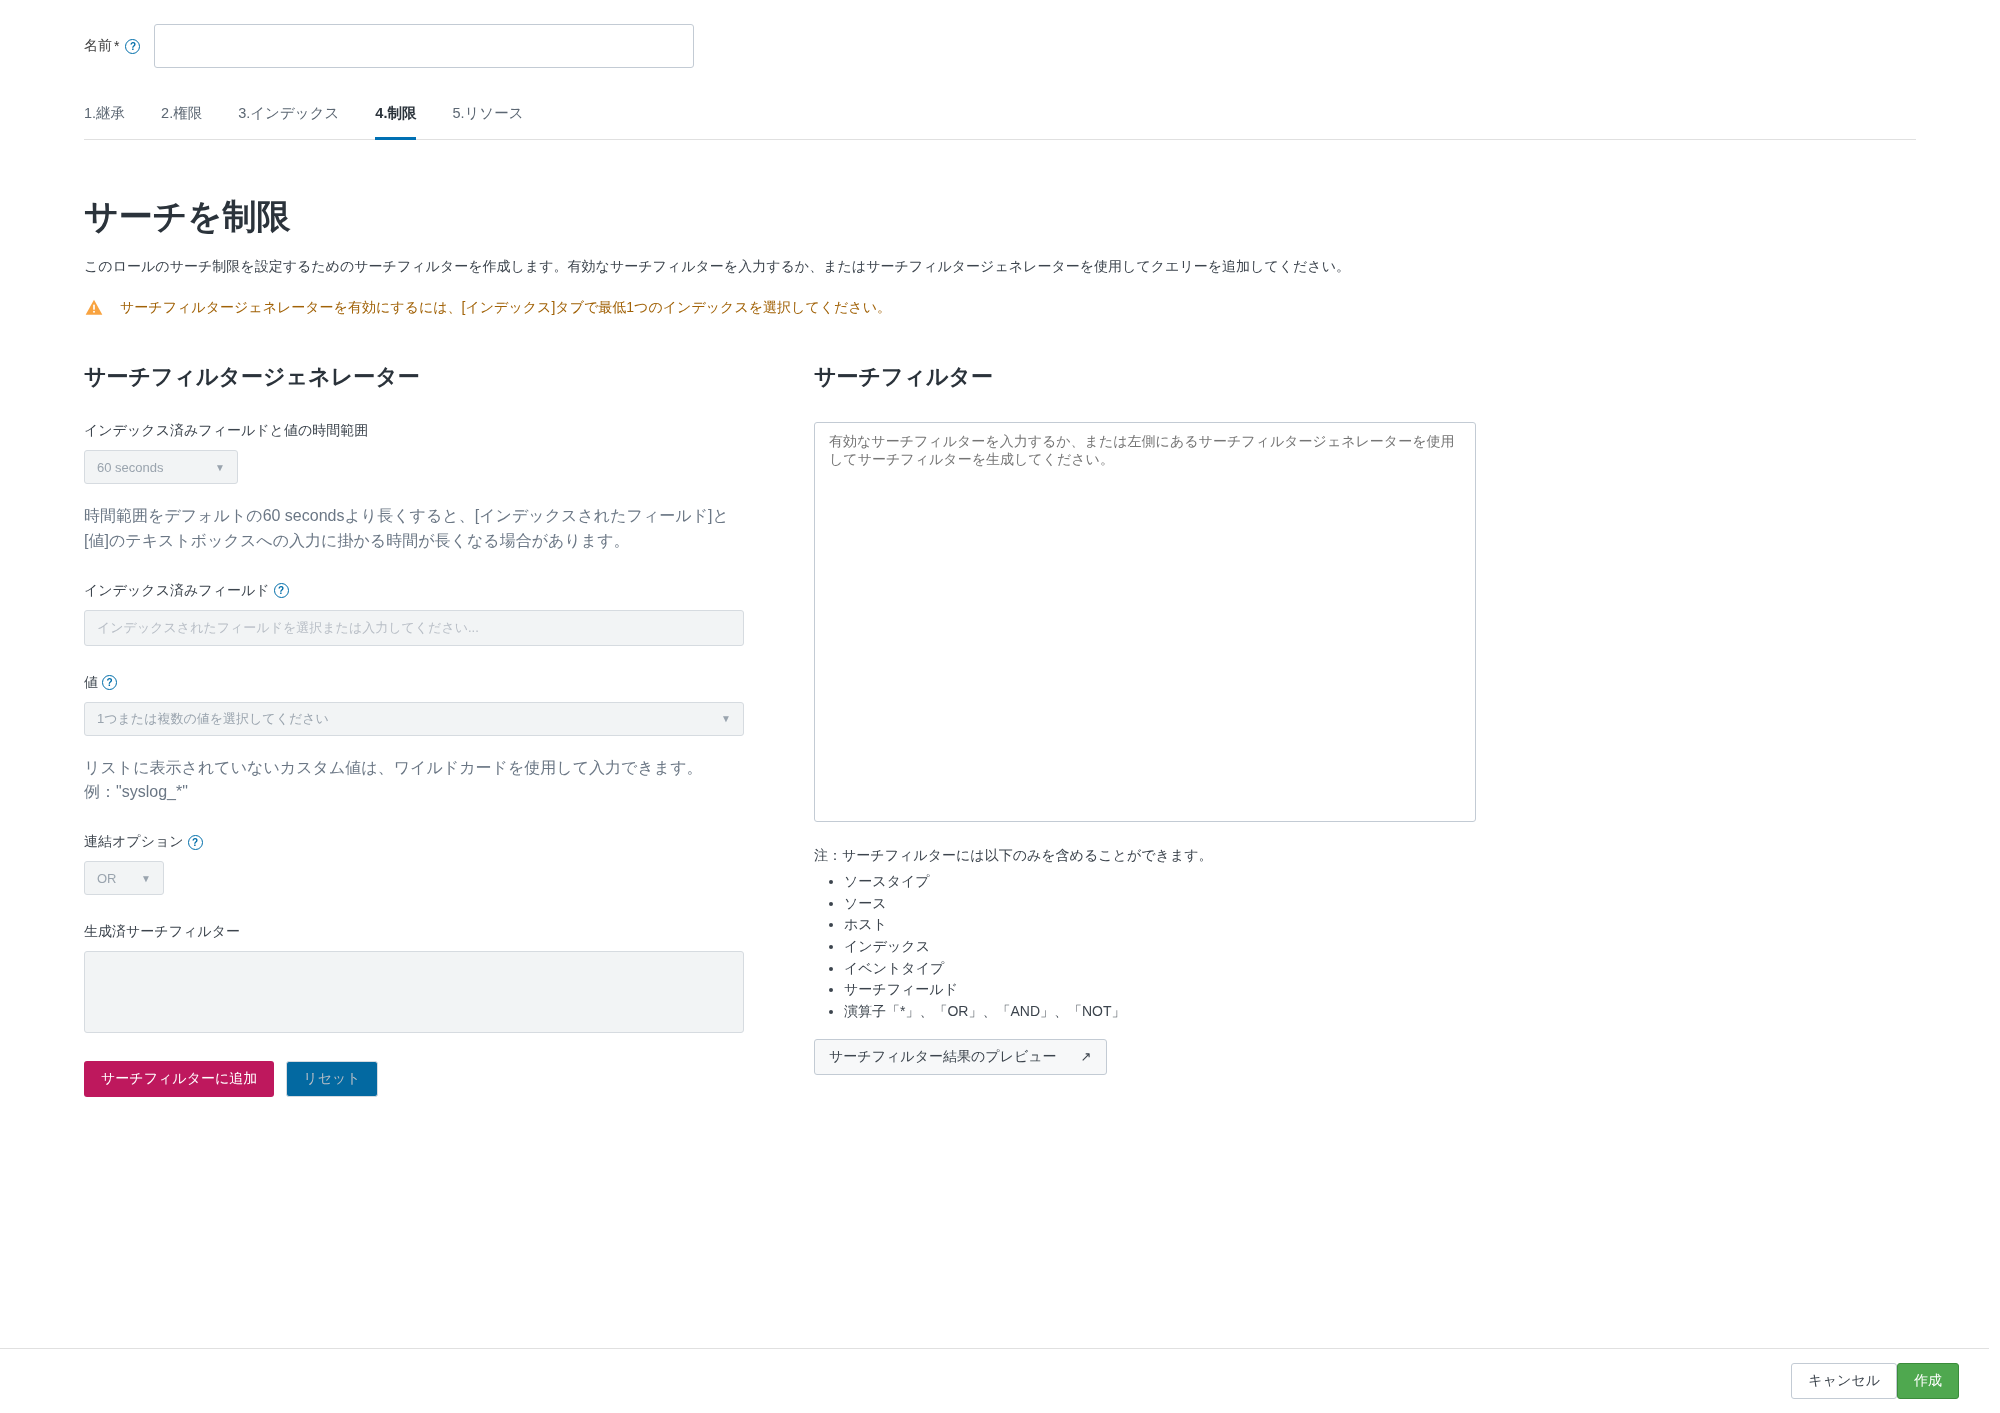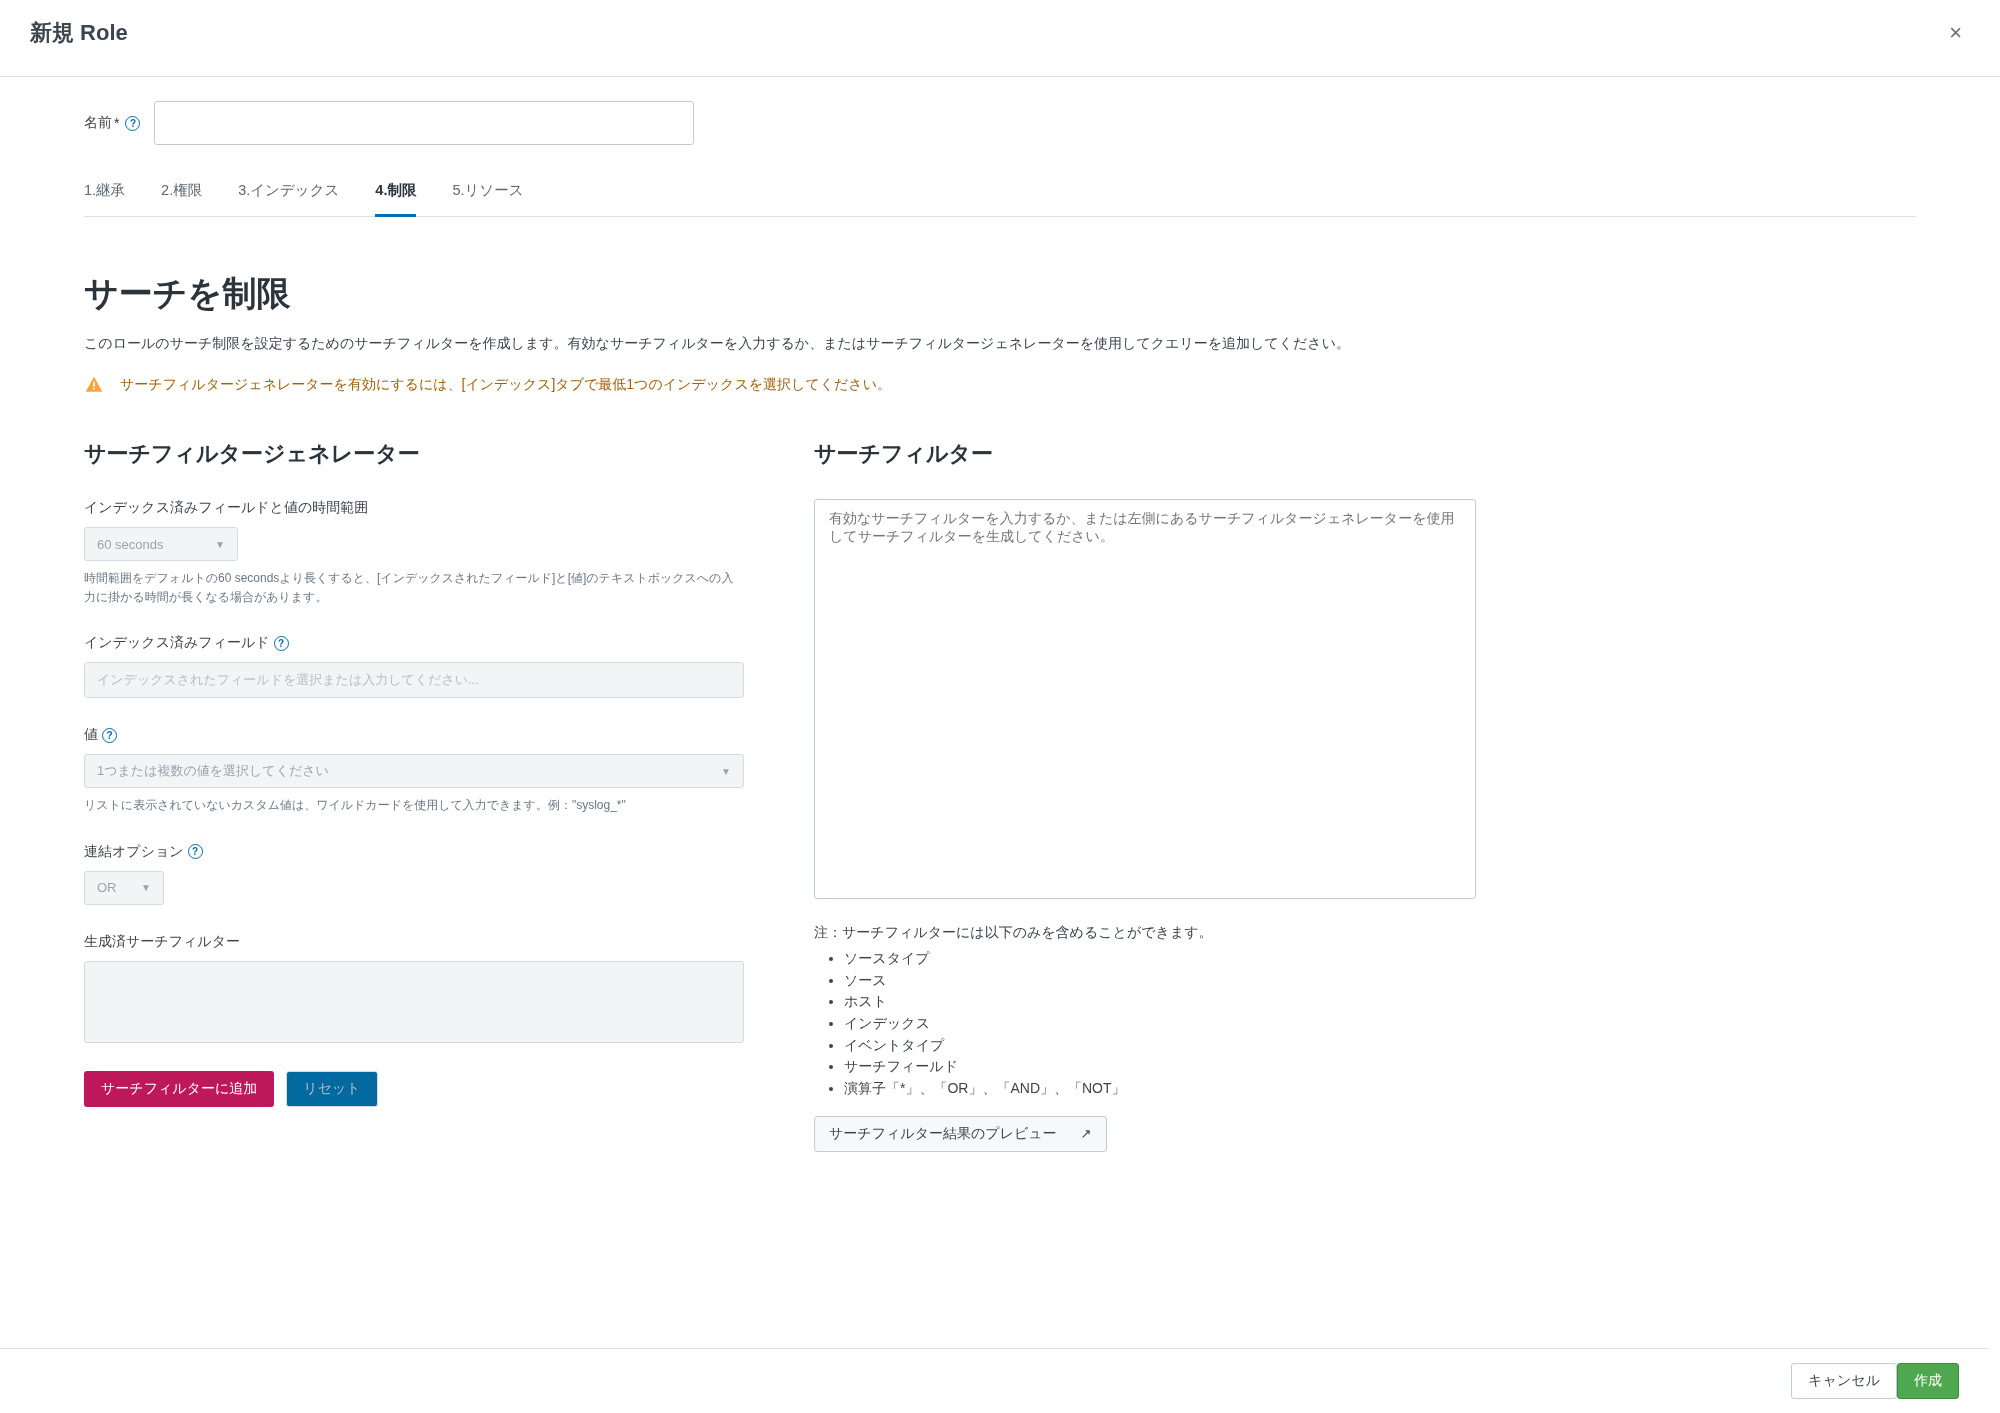--- a/index.html
+++ b/index.html
@@ -23,21 +23,21 @@
   .warning-row { display:flex; align-items:center; gap:16px; font-size:14px; color:#a16207; margin-bottom:44px;}
   .warn-icon svg { width:20px; height:20px; display:block; }
   .columns { display:flex; gap:70px; }
   .col { flex:0 0 660px; }
   .col-right { flex:0 0 662px; }
   h2.sub { font-size:22px; font-weight:700; color:#2b333b; margin-bottom:30px;}
   .field-label { font-size:14px; color:#3c444d; margin-bottom:10px; display:flex; align-items:center;}
   .select-like { border:1px solid #d6dbe0; background:#f2f4f5; color:#9aa4ae; font-size:13px; height:34px; border-radius:3px; display:flex; align-items:center; padding:0 12px; justify-content:space-between; width:154px; cursor:not-allowed;}
   .select-like.wide { width:100%; }
   .select-like .caret { font-size:10px; color:#9aa4ae;}
-  .hint { font-size:12px; color:#6b7785; margin-top:8px; line-height:1.55;}
+  .hint { font-size:16px; color:#6b7785; margin-top:20px; line-height:1.55;}
   .field-block { margin-bottom:28px; }
   .text-input-dis { border:1px solid #d6dbe0; background:#f2f4f5; color:#b8bec6; font-size:13px; height:36px; border-radius:3px; padding:0 12px; width:100%; display:flex; align-items:center; cursor:not-allowed;}
   .or-select { width:80px; }
   .gen-area { border:1px solid #d6dbe0; background:#f2f4f5; height:82px; border-radius:3px; width:100%; margin-top:8px; cursor:not-allowed;}
   .btn-row { display:flex; gap:12px; margin-top:22px;}
   .btn { border:1px solid transparent; border-radius:3px; font-size:14px; height:36px; padding:0 16px; display:inline-flex; align-items:center; cursor:pointer;}
   .btn-green-dis { background:#be185d; color:#fff; cursor:not-allowed; }
   .btn-secondary-dis { background:#0369a1; border:1px solid #d6dbe0; color:#b8bec6; cursor:not-allowed;text-align:center;}
   .filter-textarea { width:100%; height:400px; border:1px solid #c3cbd4; border-radius:3px; padding:10px 14px; font-size:14px; color:#8e98a3; resize:none; font-family:inherit;}
   .note-label { font-size:14px; color:#3c444d; margin-top:22px;}
@@ -47,24 +47,20 @@
   .ext-icon { font-size:13px; }
   .footer { position:absolute; bottom:0; left:0; right:11px; border-top:1px solid #e0e0e0; background:#fff; padding:14px 30px; display:flex; justify-content:flex-end; gap:0;}
   .btn-cancel { background:#fff; border:1px solid #c3cbd4; color:#3c444d;}
   .btn-create { background:#4fa84f; border:1px solid #3b8c3b; color:#fff;}
   .spacer-bottom { height:110px; }
 </style>
 </head>
 <body>
 
 <div class="modal">
-  <div class="modal-header">
-    <div class="modal-title">新規 Role</div>
-    <div class="close-x">×</div>
-  </div>
 
   <div class="content">
     <div class="name-row">
       <div class="name-label">
         <span>名前</span>
           <span class="req">*</span>
         <span class="help-icon">?</span>
       </div>
       <input class="name-input" type="text" value="" style="">
     </div>

